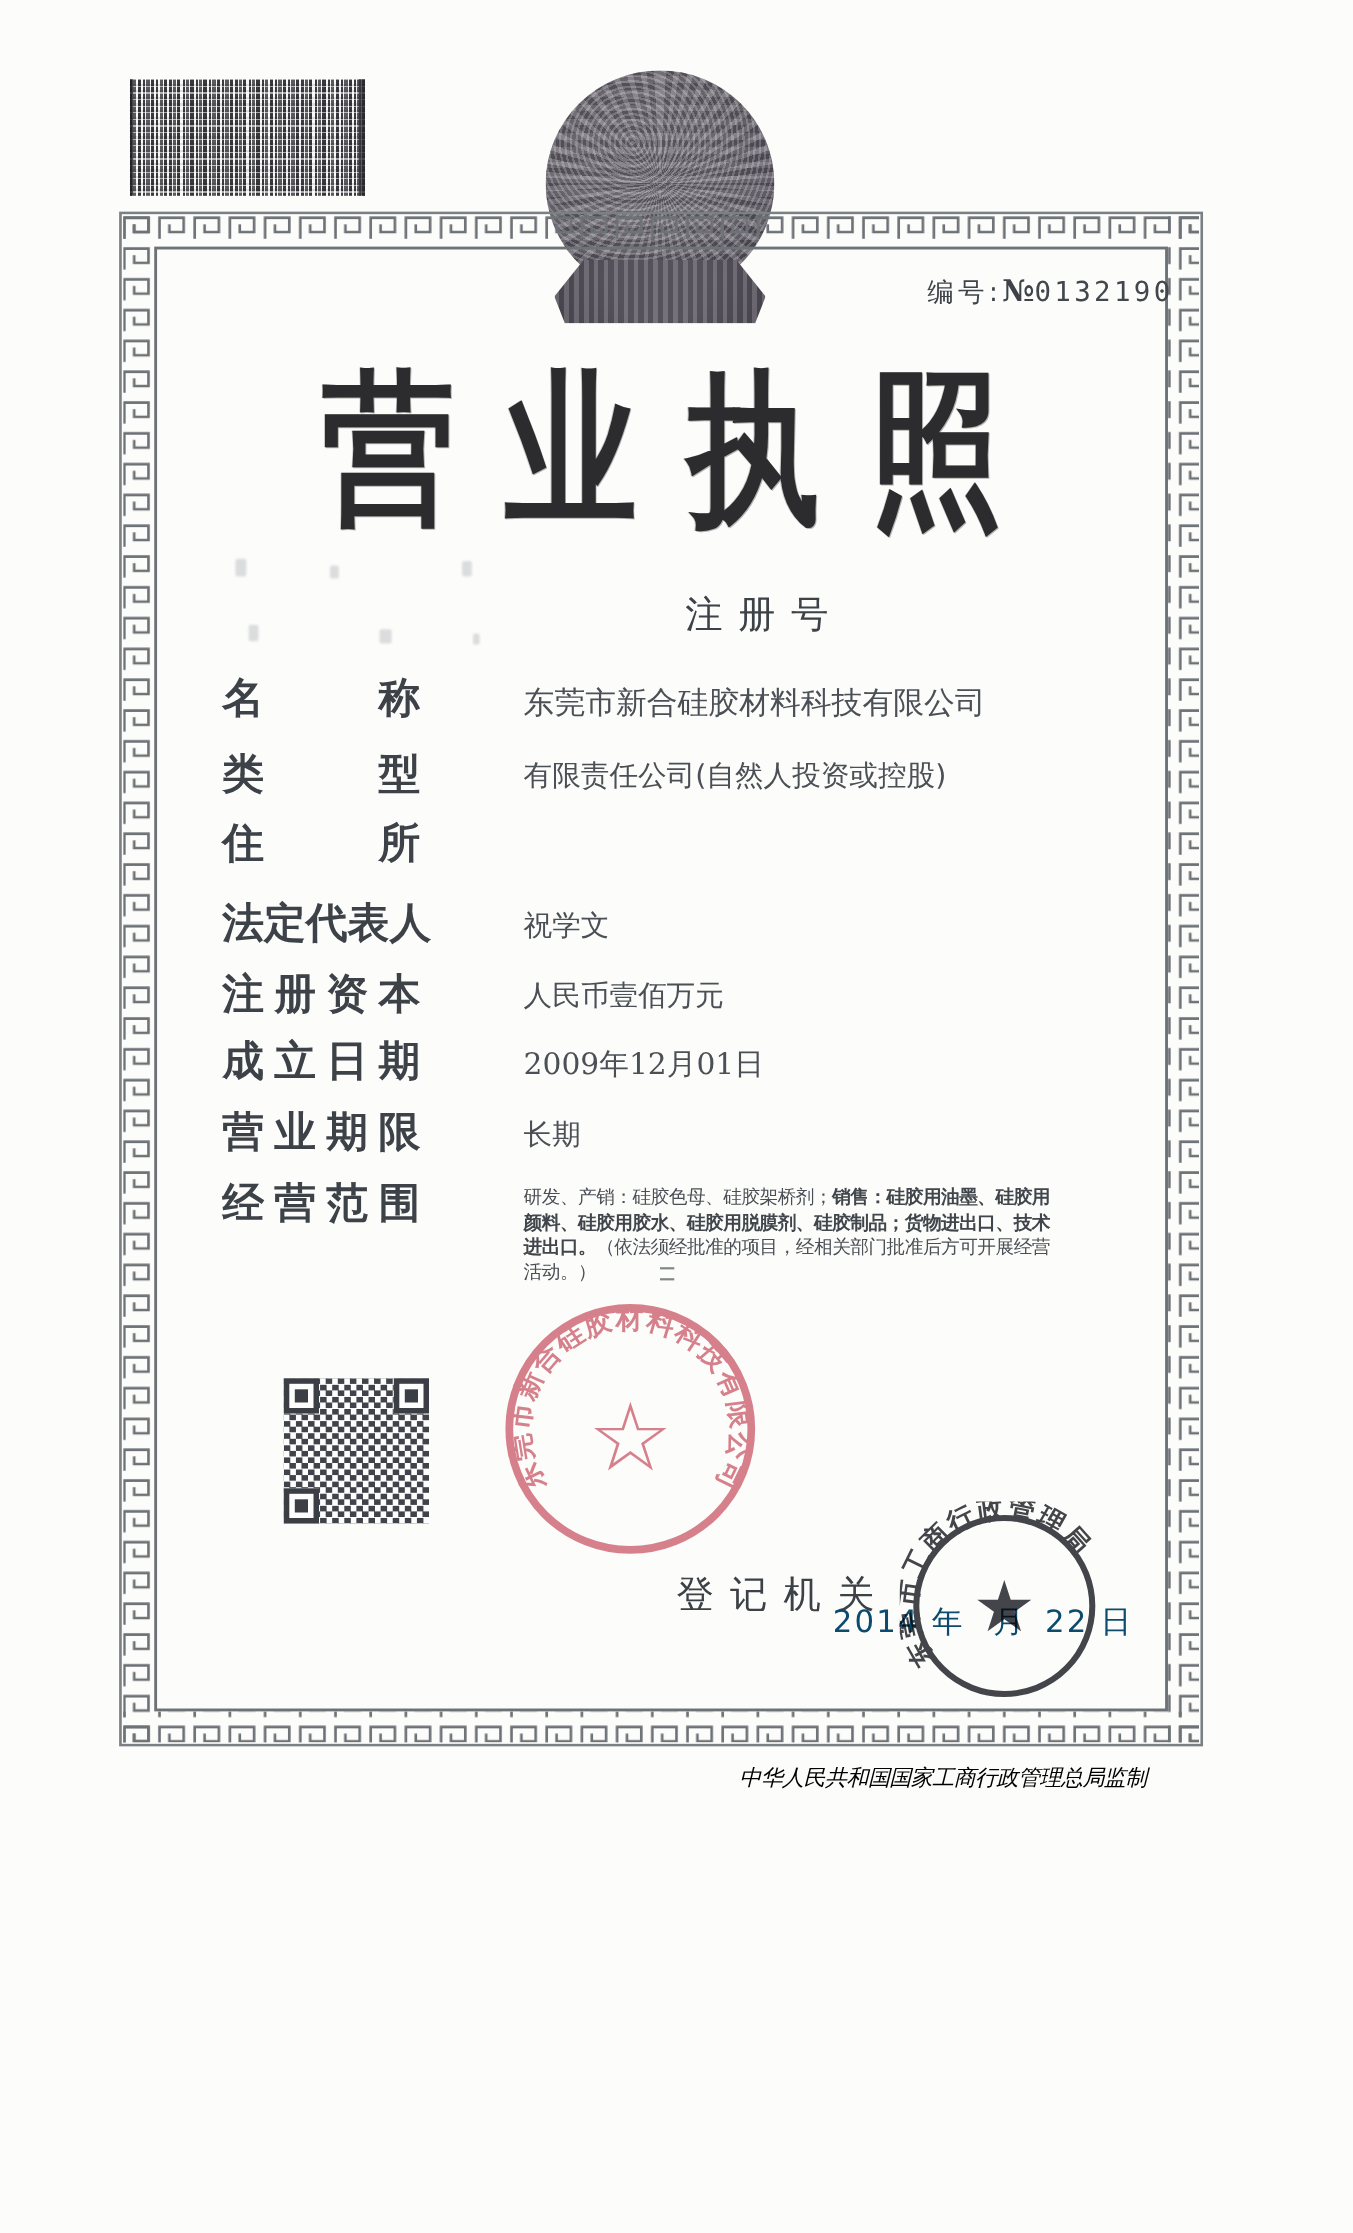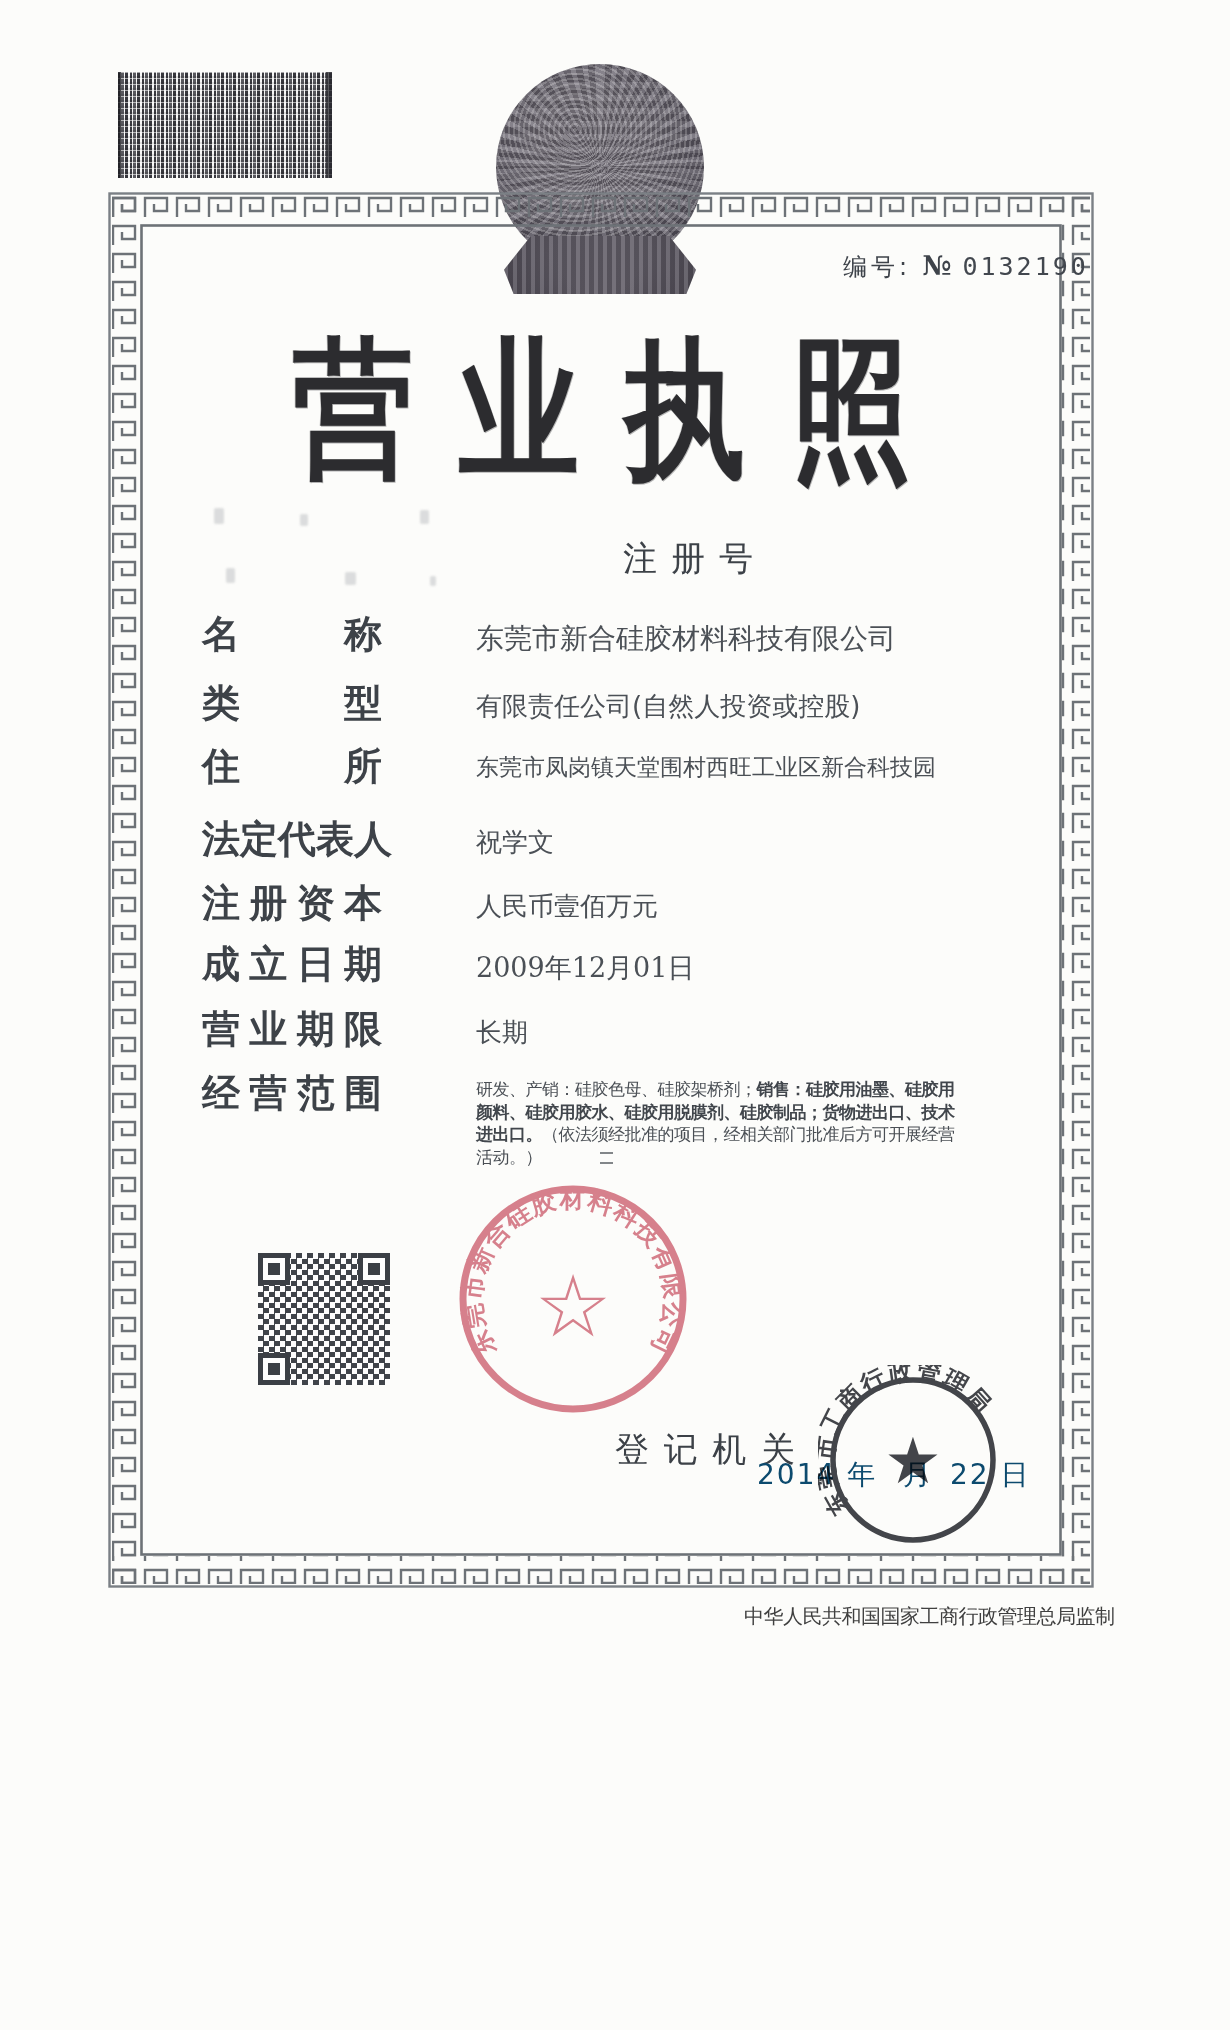--- a/index.html
+++ b/index.html
@@ -34,21 +34,21 @@
   .emblem .base{
     position:absolute;left:8px;top:172px;width:192px;height:58px;
     clip-path:polygon(14% 0, 86% 0, 100% 58%, 95% 100%, 5% 100%, 0 58%);
     background:
       repeating-linear-gradient(90deg, rgba(255,255,255,.14) 0 4px, rgba(0,0,0,.10) 4px 9px),
       radial-gradient(circle at 50% 30%, #605a68 0 40%, #4e4955 100%);
   }
   
   .frame{position:absolute;left:108px;top:192px;}
   
-  .serial{position:absolute;left:843px;top:250px;display:flex;align-items:baseline;gap:11px;color:#3e434a;}
+  .serial{position:absolute;left:843px;top:250px;display:flex;align-items:baseline;color:#3e434a;}
   .serial .lab{font-size:24px;letter-spacing:4px;}
   .serial .sym{font-family:"DejaVu Serif","Liberation Serif",serif;font-weight:bold;font-size:27px;}
   .serial .num{font-family:"DejaVu Sans Mono","Liberation Mono",monospace;font-size:25px;letter-spacing:3px;color:#42474e;}
   
   .title{
     position:absolute;left:278px;top:330px;width:648px;height:162px;
     display:flex;justify-content:space-between;
     font-size:150px;line-height:158px;font-weight:900;color:#2c2c2f;
     text-shadow:1px 1px 0 rgba(44,44,47,.35), -1px 0 0 rgba(44,44,47,.25);
   }
@@ -80,21 +80,21 @@
   
   .seal{position:absolute;mix-blend-mode:multiply;}
   .seal-company{left:448px;top:1174px;opacity:.88;}
   .seal-authority{left:818px;top:1365px;opacity:.92;}
   
   .registry-label{position:absolute;left:615px;top:1427px;display:flex;justify-content:space-between;width:180px;font-size:34px;font-weight:500;color:#3c4147;}
   .date-part{position:absolute;top:1456px;font-size:28px;color:#0c4a6e;letter-spacing:2px;}
   .d-year{left:757px;} .d-month{left:903px;} .d-day{left:950px;}
   
   .footer-left{position:absolute;left:100px;top:1604px;font-size:20px;color:#474b51;}
-  .footer-right{position:absolute;left:744px;top:1603px;font-size:20px;letter-spacing:-.5px;color:#404040;}
+  .footer-right{position:absolute;left:672px;top:1603px;font-size:20px;letter-spacing:-.5px;color:#000000;font-style:italic;}
   
   .smudge{position:absolute;background:#6a707a;opacity:.22;filter:blur(1px);border-radius:2px;}
 </style>
 </head>
 <body>
 
 <div class="doc">
 
   <div class="barcode"></div>
 
@@ -150,21 +150,20 @@
         <span>类</span>
         <span>型</span>
       </div>
     <div class="fvalue">有限责任公司(自然人投资或控股)</div>
   </div>
   <div class="frow r2" style="top:745px">
     <div class="flabel">
         <span>住</span>
         <span>所</span>
       </div>
-    <div class="fvalue">东莞市凤岗镇天堂围村西旺工业区新合科技园</div>
   </div>
   <div class="frow r3" style="top:818px">
     <div class="flabel">
         <span>法</span>
         <span>定</span>
         <span>代</span>
         <span>表</span>
         <span>人</span>
       </div>
     <div class="fvalue">祝学文</div>

